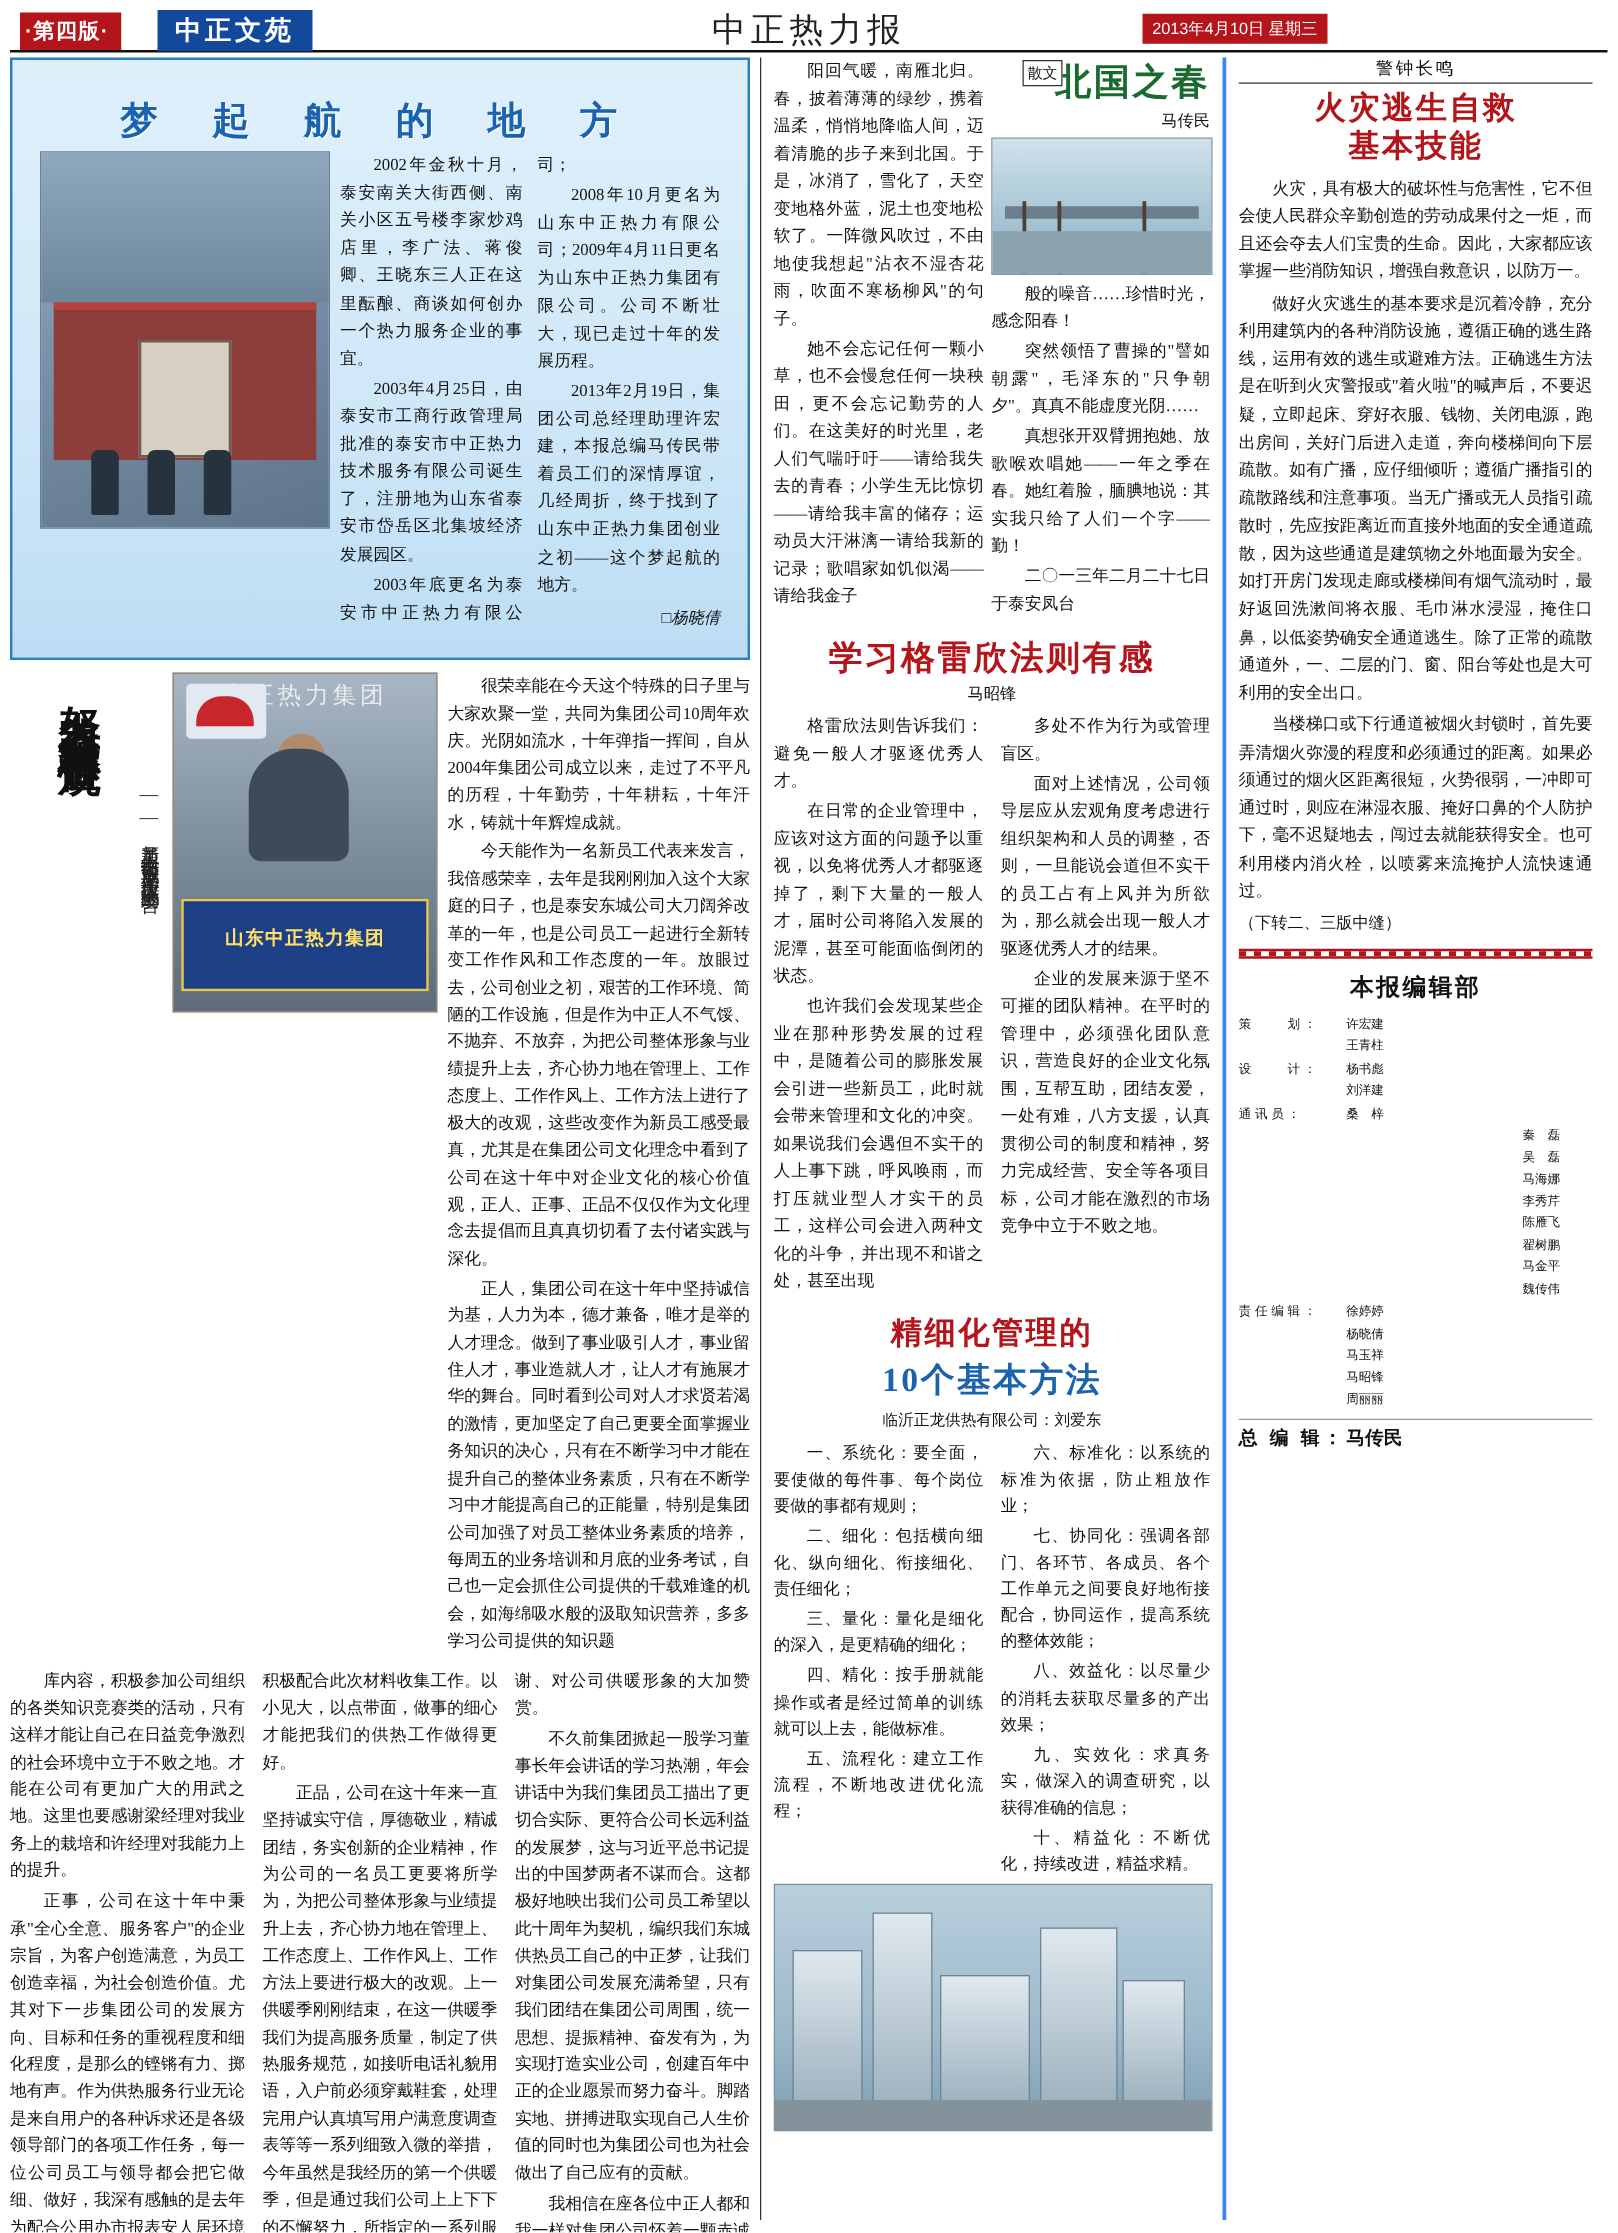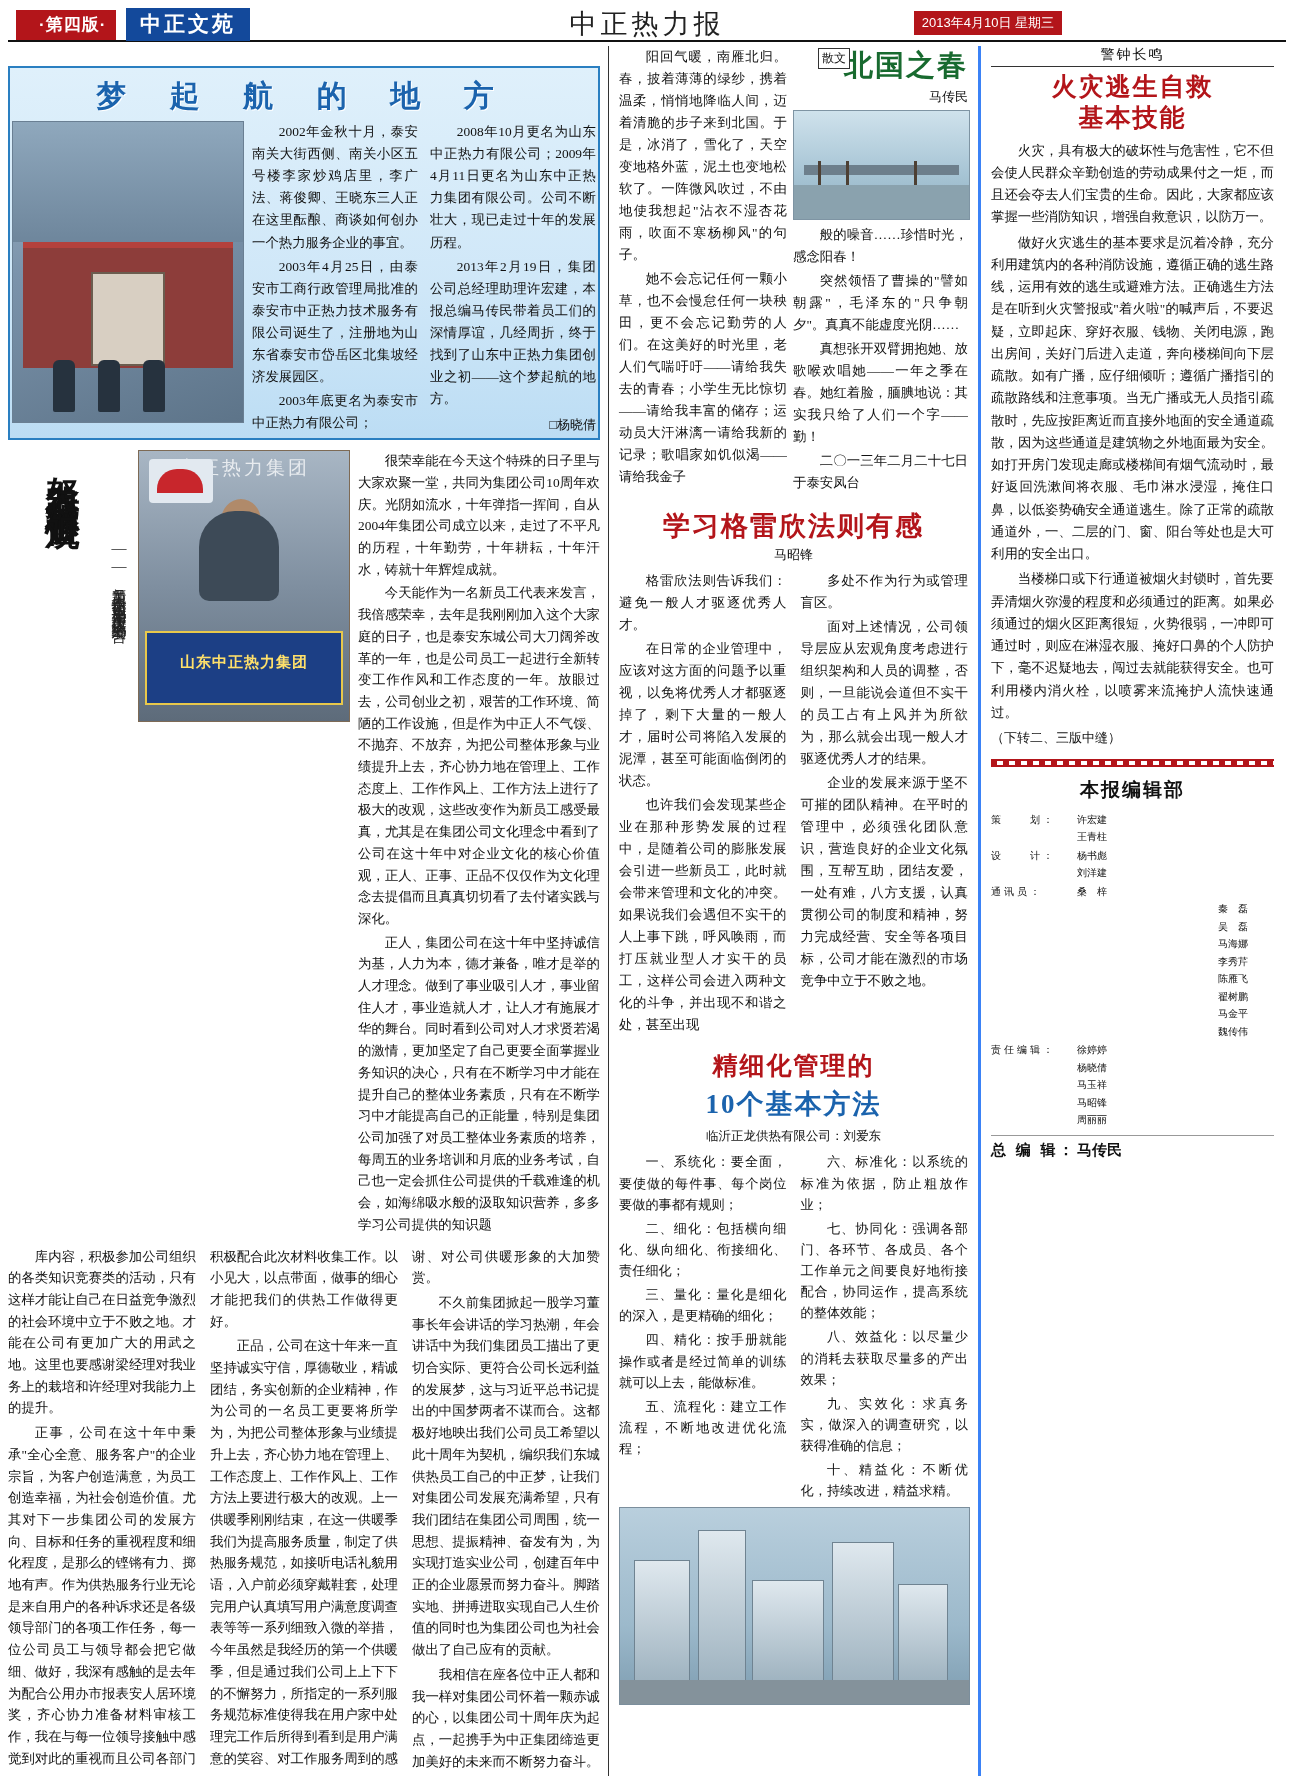--- a/index.html
+++ b/index.html
@@ -27,21 +27,21 @@
     border-bottom: 2px solid #111;
     margin-bottom: 4px;
   }
   .edition-tag {
     position: absolute;
     left: 8px; top: 4px;
     background: #b3151a;
     color: #fff;
     font-size: 17px;
     font-weight: bold;
-    padding: 3px 10px 4px 23px;
+    padding: 3px 10px 4px 4px;
     letter-spacing: 1px;
     font-family: "Liberation Sans", sans-serif;
   }
   .section-title {
     position: absolute;
     left: 118px; top: 2px;
     background: #13499b;
     color: #fff;
     font-size: 21px;
     font-weight: bold;
@@ -76,23 +76,22 @@
     height: 1730px;
   }
   .col-left { width: 600px; padding-right: 8px; box-sizing: border-box;}
   .col-mid  { width: 370px; padding: 0 10px; box-sizing: border-box; border-left: 1px solid #333;}
   .col-right{ width: 296px; padding-left: 10px; box-sizing: border-box; border-left: 3px solid #3b82f6;}
 
   
   .lead-box {
     border: 2px solid #2a7fc1;
     background: linear-gradient(180deg,#dff0fb 0%, #cfe7f8 60%, #bcddf4 100%);
-    padding: 2px;
+    padding: 22px;
     box-sizing: border-box;
-    margin-top: 20px;
   }
   .lead-title {
     text-align: center;
     font-size: 30px;
     font-weight: bold;
     color: #1b63ad;
     letter-spacing: 18px;
     padding: 6px 0 4px 0;
     text-shadow: 1px 1px 0 #fff;
   }
@@ -131,21 +130,21 @@
   .lead-text {
     flex: 1;
     columns: 2;
     column-gap: 12px;
     font-size: 13.4px;
     line-height: 1.65;
     text-align: justify;
     color: #111;
   }
   .lead-text p { margin: 0 0 2px 0; text-indent: 2em; }
-  .byline-right { text-align: right; font-size: 13px; margin-top: 4px;}
+  .byline-right { text-align: right; font-size: 13px; margin-top: 4px; font-style: italic;}
 
   
   .feature {
     margin-top: 10px;
     display: flex;
     gap: 8px;
   }
   .vtitle {
     width: 72px;
     font-size: 34px;

